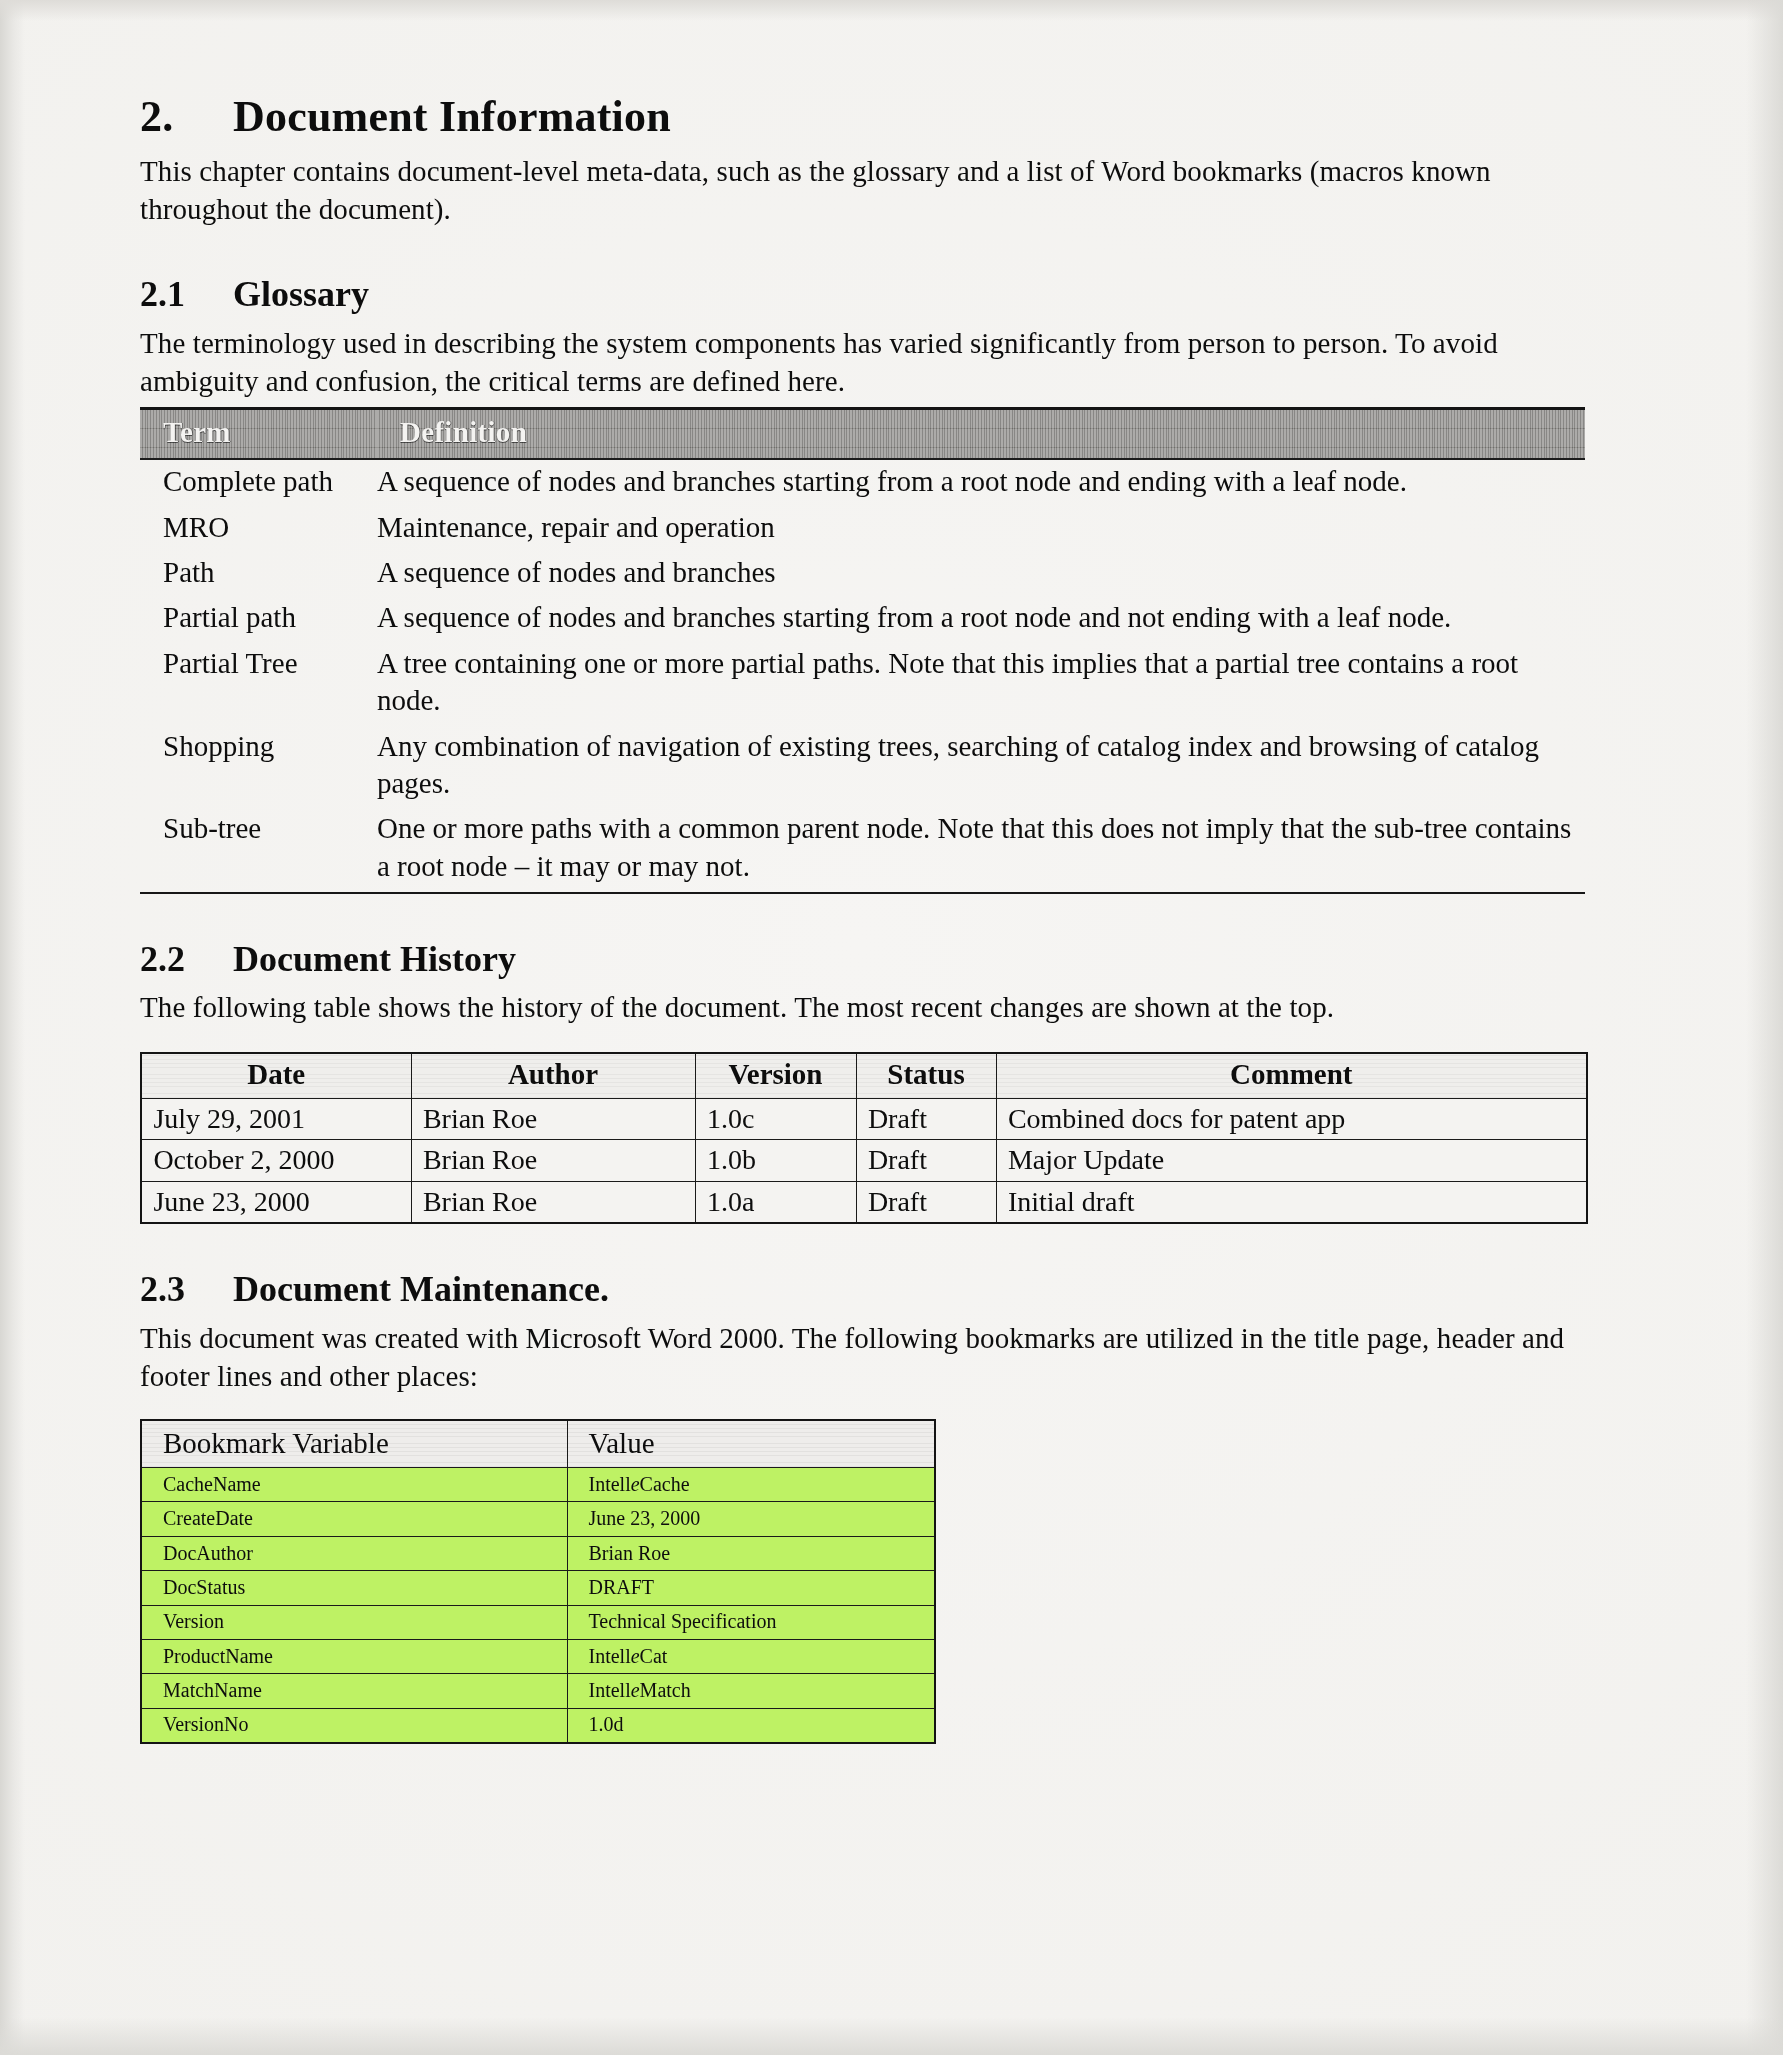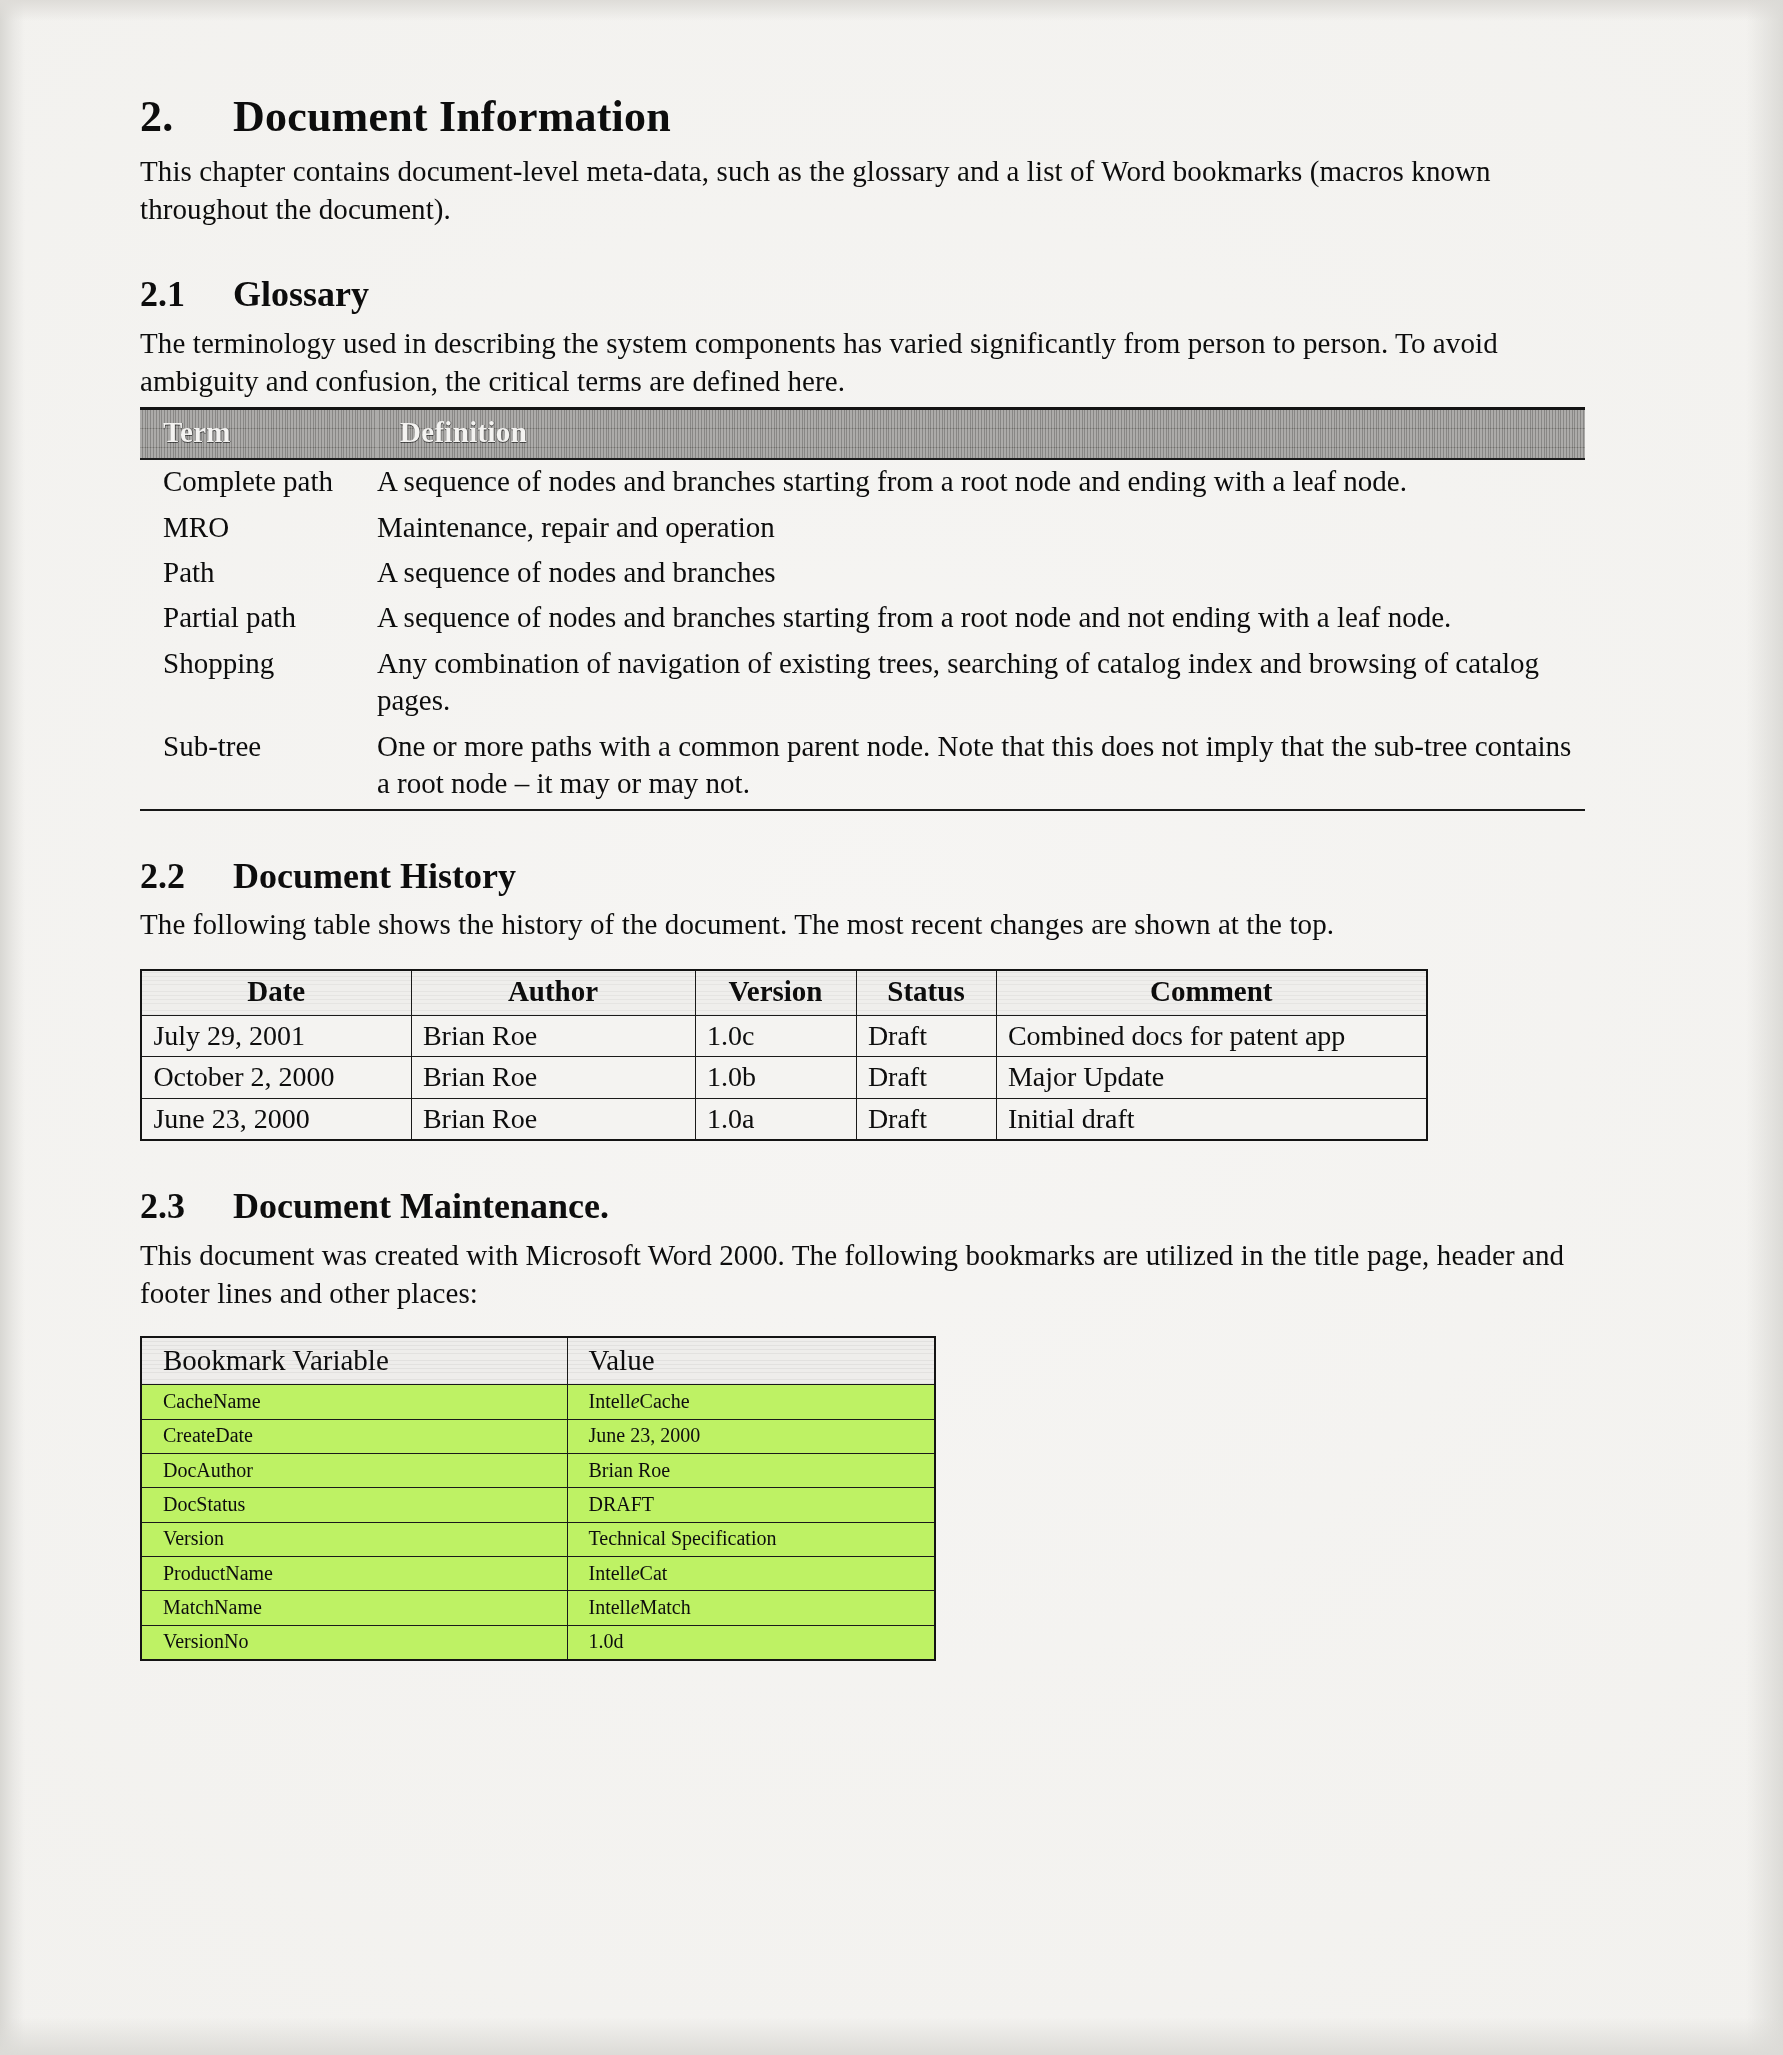--- a/index.html
+++ b/index.html
@@ -108,21 +108,21 @@
     font-size: 29px;
     line-height: 1.30;
     padding: 3.8px 11.4px 3.8px 0;
   }
   .glossary tbody td.term { padding-left: 23px; }
   .glossary tbody tr:last-child td { border-bottom: 2.8px solid #171717; padding-bottom: 5.7px; }
   .col-term { width: 237px; }
 
   
   .history {
-    width: 1288px;
+    width: 1448px;
     border-collapse: collapse;
     table-layout: fixed;
     margin-top: 24.6px;
     border: 2.8px solid #141414;
   }
   .history th {
     background:
       repeating-linear-gradient(0deg, rgba(0,0,0,0.045) 0px, rgba(0,0,0,0.045) 0.9px, rgba(255,255,255,0) 0.9px, rgba(255,255,255,0) 3.8px),
       #efeeec;
     font-size: 29px;
@@ -215,20 +215,24 @@
             <td class="term">MRO</td>
             <td>Maintenance, repair and operation</td>
           </tr>
           <tr>
             <td class="term">Path</td>
             <td>A sequence of nodes and branches</td>
           </tr>
           <tr>
             <td class="term">Partial path</td>
             <td>A sequence of nodes and branches starting from a root node and not ending with a leaf node.</td>
+          </tr>
+          <tr>
+            <td class="term">Partial Tree</td>
+            <td>A tree containing one or more partial paths.  Note that this implies that a partial tree contains a root node.</td>
           </tr>
           <tr>
             <td class="term">Shopping</td>
             <td>Any combination of navigation of existing trees, searching of catalog index and browsing of catalog pages.</td>
           </tr>
           <tr>
             <td class="term">Sub-tree</td>
             <td>One or more paths with a common parent node.  Note that this does not imply that the sub-tree contains a root node – it may or may not.</td>
           </tr>
         </tbody>

